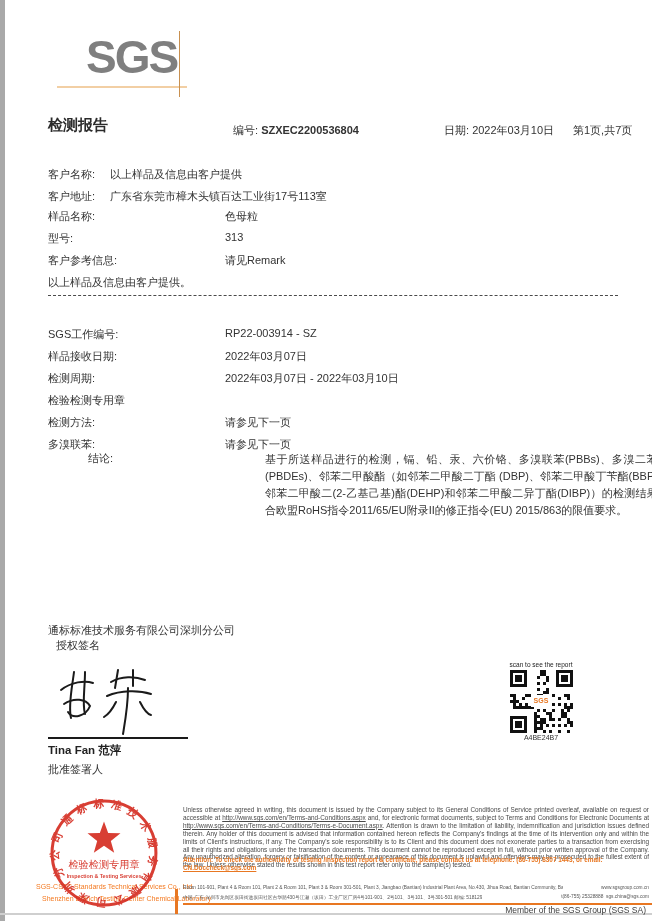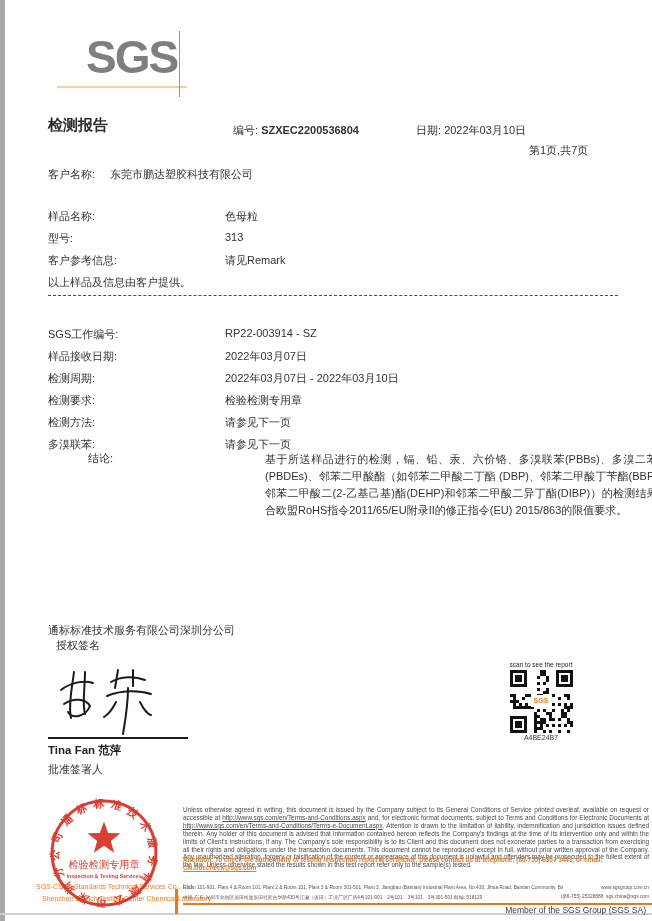--- a/index.html
+++ b/index.html
@@ -13,22 +13,22 @@
   
   .logo-text { position:absolute; left:86px; top:34px; font-size:46px; font-weight:bold;
                color:#7f7f7f; letter-spacing:-2px; line-height:1; }
   .logo-hline { position:absolute; left:57px; top:86px; width:130px; height:2px; background:#f2cfa4; }
   .logo-vline { position:absolute; left:179px; top:31px; width:1px; height:66px; background:#c89050; }
 
   
   .report-title { position:absolute; left:48px; top:116px; font-size:15px; font-weight:bold; color:#2b2b2b; }
   .hdr { position:absolute; top:123px; font-size:11px; color:#333; }
   .hdr-number { left:233px; }
-  .hdr-date { left:416px; }
-  .hdr-page { left:529px;margin-top:20px; }
+  .hdr-date { left:444px; }
+  .hdr-page { left:573px; }
   .hdr b { font-weight:600; }
 
   
   .rows { position:absolute; left:48px; font-size:11px; color:#333; }
   .row { display:flex; height:22px; align-items:flex-start; }
   .row .lab { flex:0 0 auto; }
   .rows-client { top:167px; width:560px; }
   .rows-client .lab { width:62px; }
   .rows-sample { top:209px; width:560px; }
   .rows-sample .lab { width:177px; }
@@ -95,21 +95,25 @@
   <div class="logo-vline"></div>
 
   <div class="report-title">检测报告</div>
   <div class="hdr hdr-number"><span>编号:</span> <b>SZXEC2200536804</b></div>
   <div class="hdr hdr-date"><span>日期:</span> <span>2022年03月10日</span></div>
   <div class="hdr hdr-page">第1页,共7页</div>
 
   <div class="rows rows-client">
     <div class="row">
       <span class="lab">客户名称:</span>
-      <span class="val">东莞市鹏达塑胶科技有限公司</span>
+      <span class="val">以上样品及信息由客户提供</span>
+    </div>
+    <div class="row">
+      <span class="lab">客户地址:</span>
+      <span class="val">广东省东莞市樟木头镇百达工业街17号113室</span>
     </div>
   </div>
 
   <div class="rows rows-sample">
     <div class="row">
       <span class="lab">样品名称:</span>
       <span class="val">色母粒</span>
     </div>
     <div class="row">
       <span class="lab">型号:</span>
@@ -131,21 +135,20 @@
     </div>
     <div class="row">
       <span class="lab">样品接收日期:</span>
       <span class="val">2022年03月07日</span>
     </div>
     <div class="row">
       <span class="lab">检测周期:</span>
       <span class="val">2022年03月07日 - 2022年03月10日</span>
     </div>
     <div class="row">
-      <span class="lab">检测要求:</span>
       <span class="val">检验检测专用章</span>
     </div>
     <div class="row">
       <span class="lab">检测方法:</span>
       <span class="val">请参见下一页</span>
     </div>
     <div class="row">
       <span class="lab">多溴联苯:</span>
       <span class="val">请参见下一页</span>
     </div>

